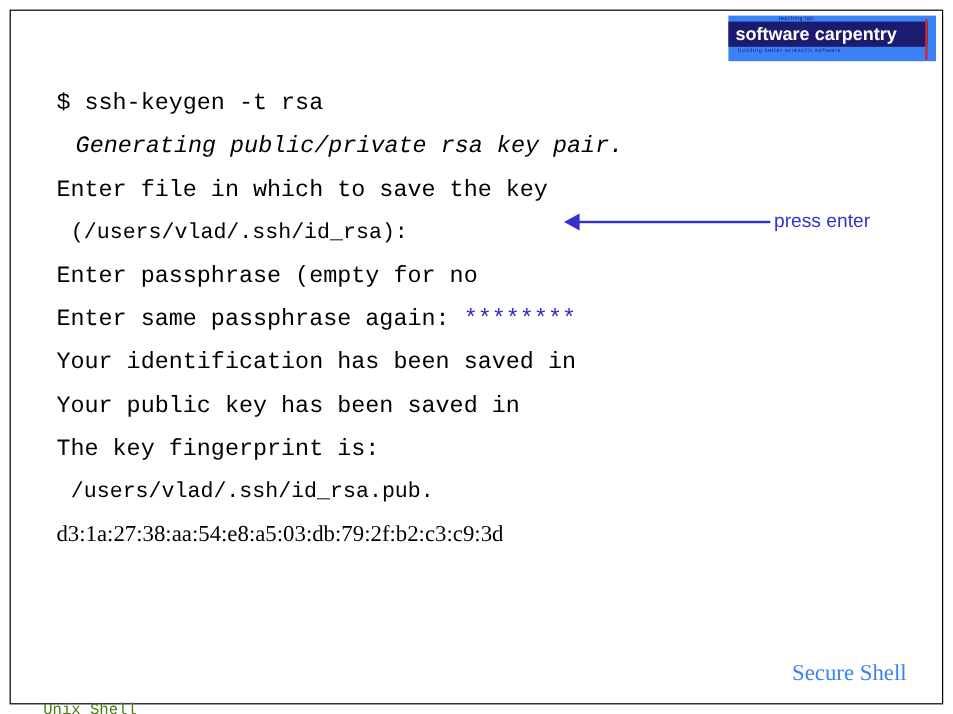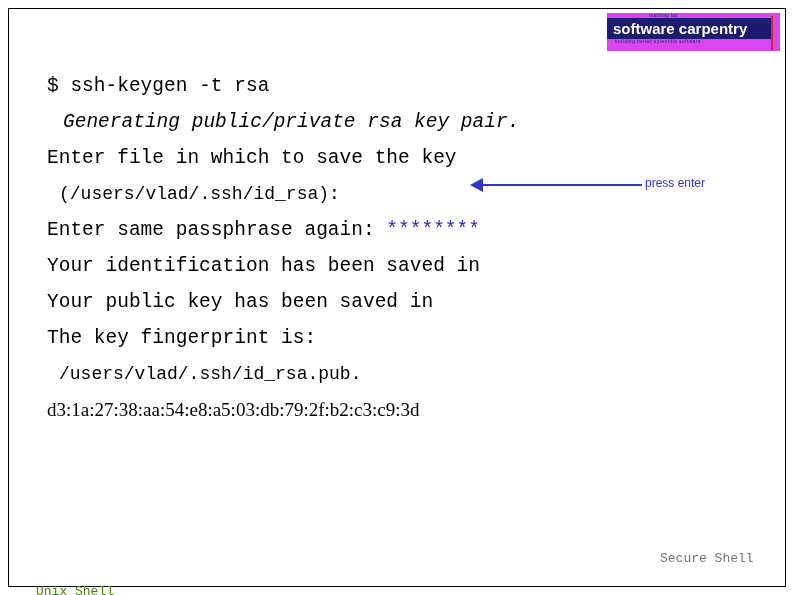--- a/index.html
+++ b/index.html
@@ -30,21 +30,21 @@
     border: 1px solid #000000;
     box-sizing: border-box;
   }
   
   .logo {
     position: absolute;
     left: 607px;
     top: 13px;
     width: 173px;
     height: 38px;
-    background: #d946ef;
+    background: #3b82f6;
   }
   .logo-bar {
     position: absolute;
     left: 0;
     top: 5px;
     width: 166px;
     height: 21px;
     background: #1b1b6f;
   }
   .logo-text {
@@ -120,21 +120,21 @@
   .stars {
     color: #2b2bbb;
   }
 
   
   .annot {
     position: absolute;
     left: 645px;
     top: 176px;
     font-family: "Liberation Sans", sans-serif;
-    font-size: 12px;
+    font-size: 16px;
     color: #3333cc;
     white-space: nowrap;
   }
   .arrow {
     position: absolute;
     left: 470px;
     top: 178px;
     width: 172px;
     height: 14px;
   }
@@ -164,23 +164,23 @@
     top: 551px;
     font-family: Liberation Mono, monospace;
     font-size: 13px;
     color: #4d7c0f;
     margin-top: 33px;
   }
   .footer-right {
     position: absolute;
     left: 660px;
     top: 551px;
-    font-family: Liberation Mono, monospace;
-    font-size: 13px;
-    color: #737373;
+    font-family: Liberation Serif, serif;
+    font-size: 19px;
+    color: #3b82f6;
   }
 </style>
 </head>
 <body>
 
 <div class="slide">
   <div class="frame"></div>
 
   <div class="logo">
     <div class="logo-bar"></div>
@@ -191,20 +191,21 @@
     </div>
     <div class="logo-sub">building better scientific software</div>
     <div class="logo-rule"></div>
   </div>
 
   <div class="term">
     <div class="line">$ ssh-keygen -t rsa</div>
     <div class="line ital">Generating public/private rsa key pair.</div>
     <div class="line">Enter file in which to save the key</div>
     <div class="line indent">(/users/vlad/.ssh/id_rsa):</div>
+    <div class="line">Enter passphrase (empty for no</div>
     <div class="line"><span>Enter same passphrase again: </span><span class="stars">********</span></div>
     <div class="line">Your identification has been saved in</div>
     <div class="line">Your public key has been saved in</div>
     <div class="line">The key fingerprint is:</div>
     <div class="line indent">/users/vlad/.ssh/id_rsa.pub.</div>
     <div class="line fp">d3:1a:27:38:aa:54:e8:a5:03:db:79:2f:b2:c3:c9:3d</div>
   </div>
 
   <div class="arrow">
     <div class="arrow-head"></div>

